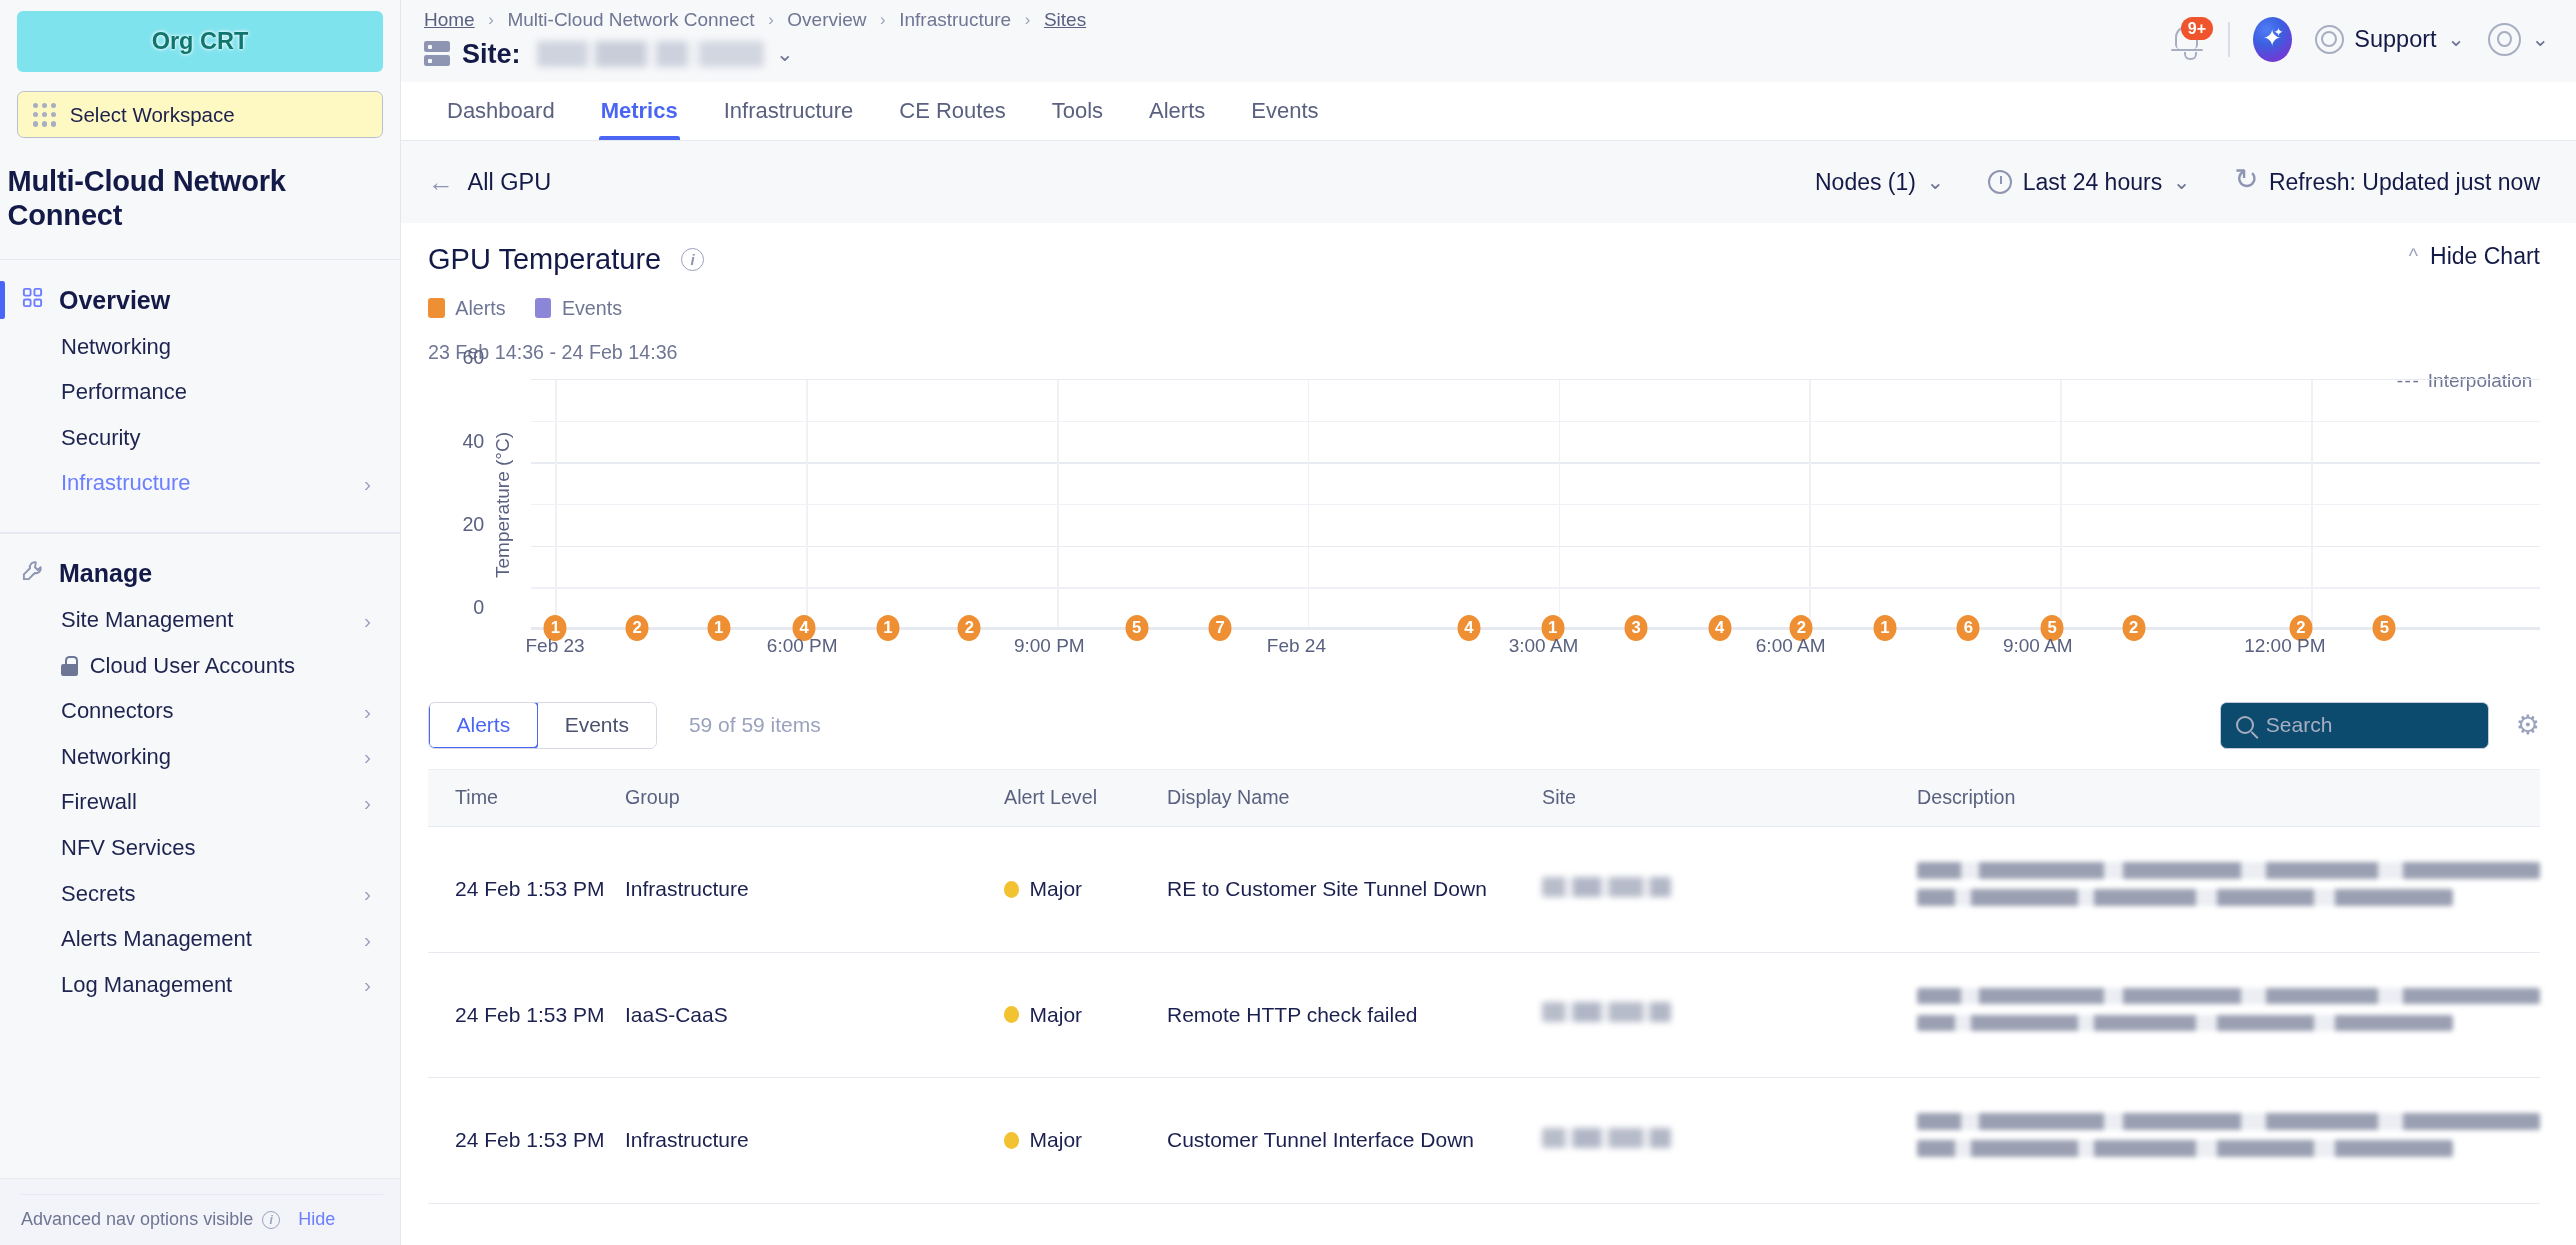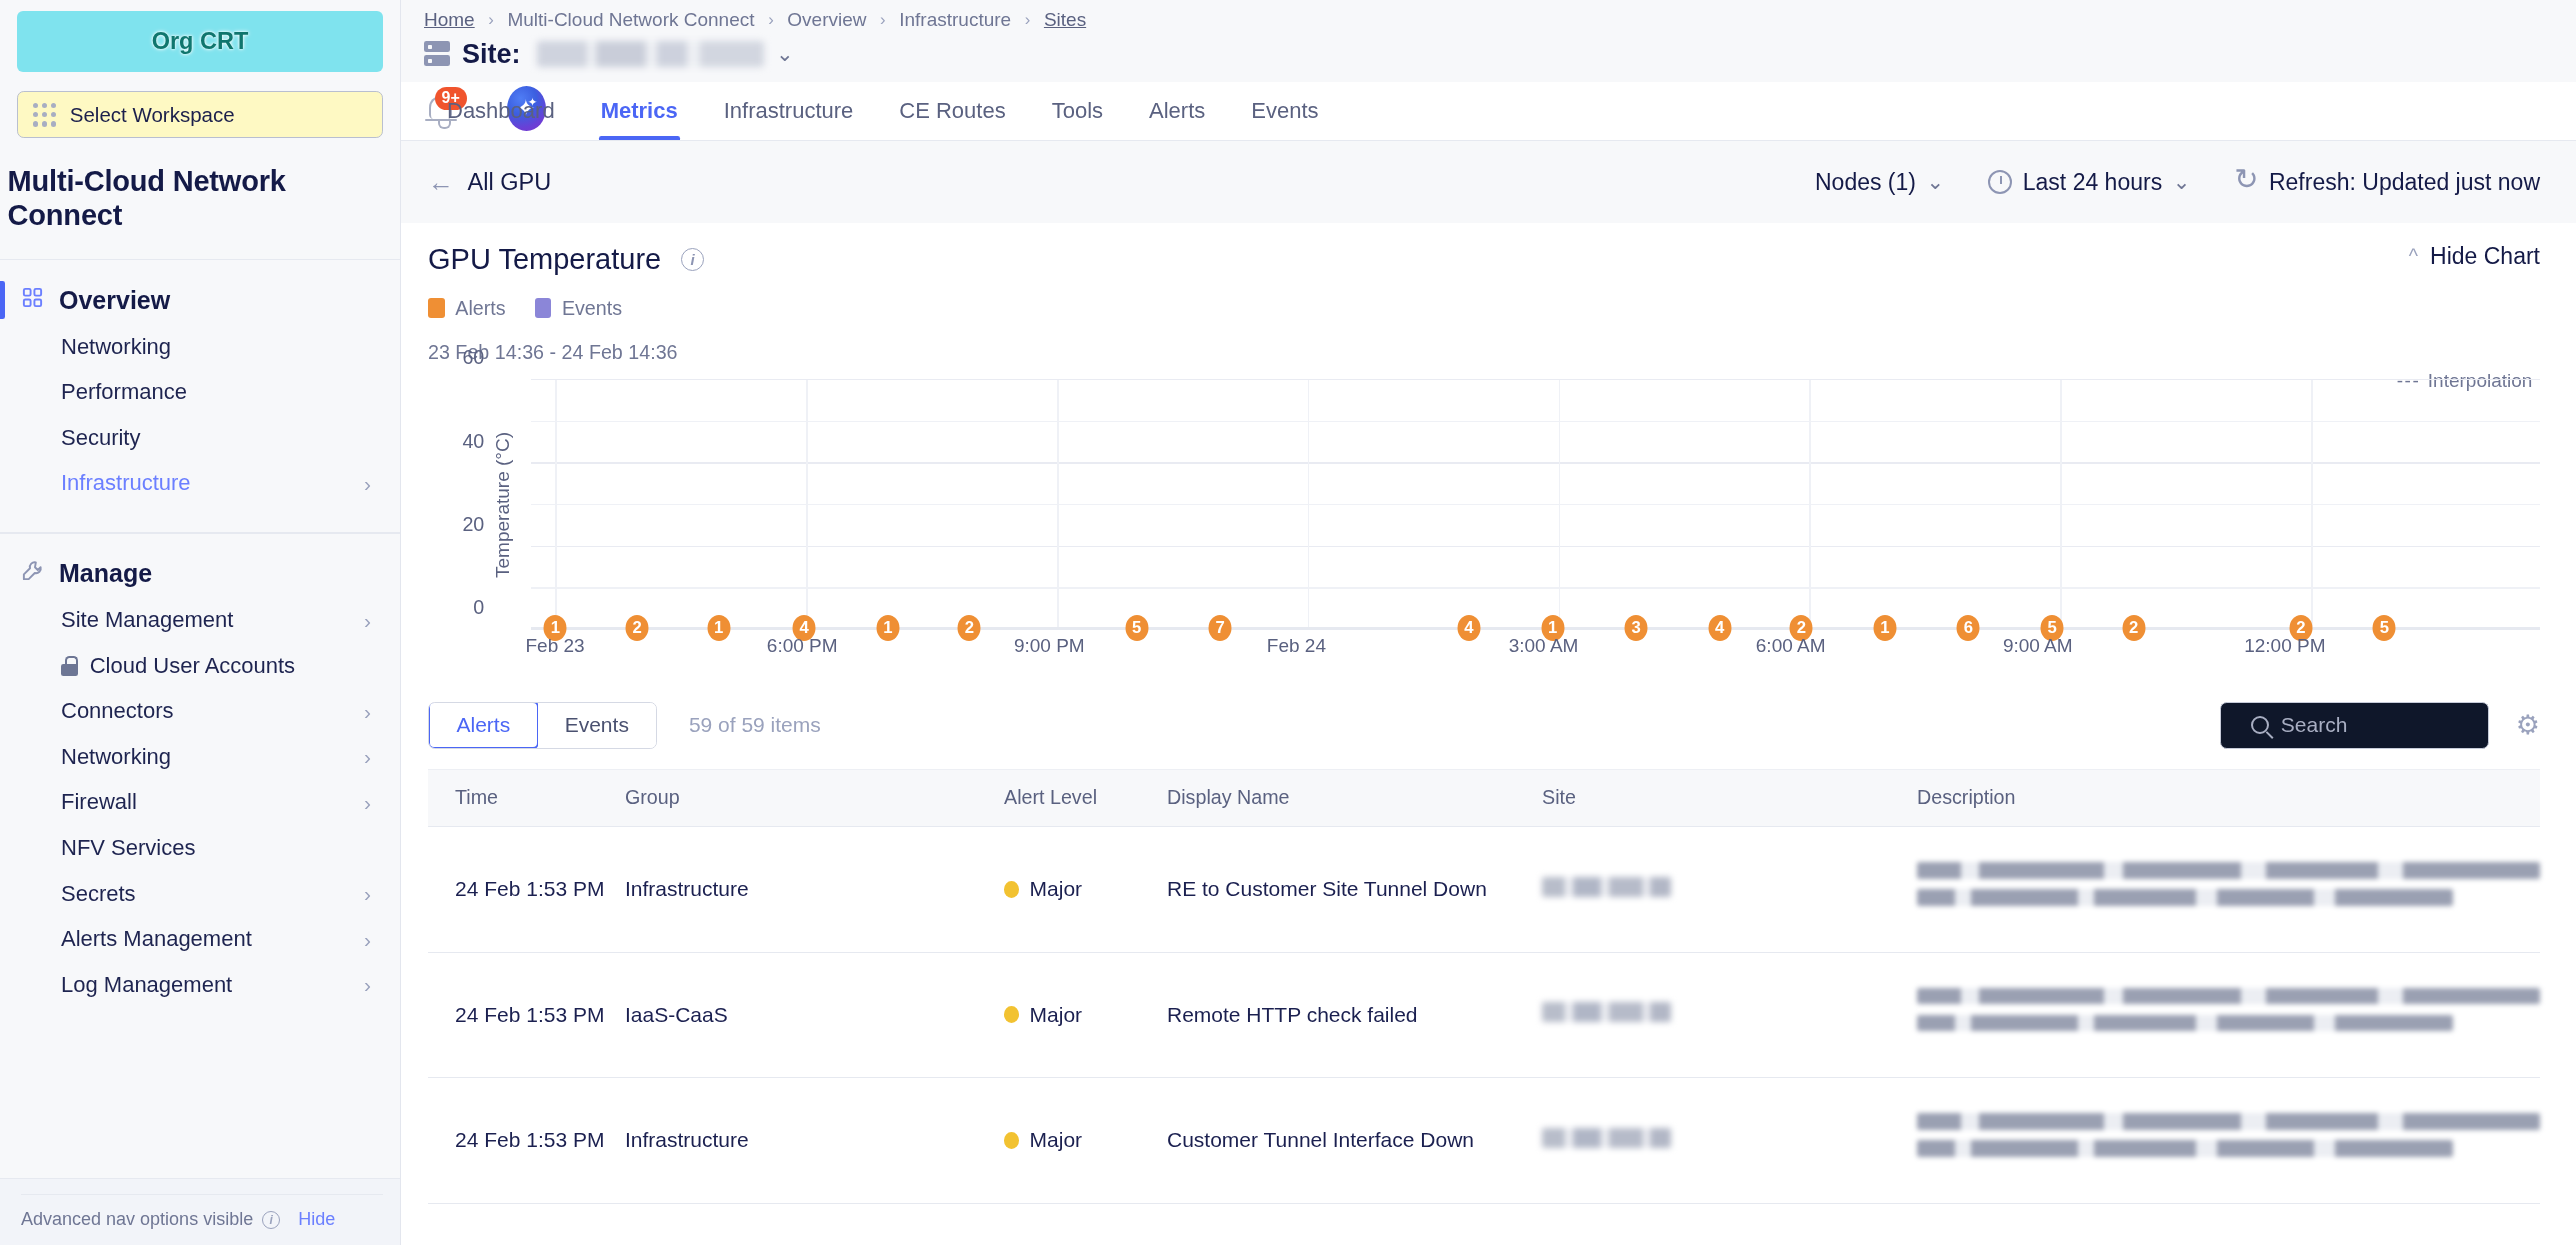--- a/index.html
+++ b/index.html
@@ -86,21 +86,20 @@
     width: 18px; height: 18px; border-radius: 50%;
     border: 1.5px solid #9aa2bd; color: #9aa2bd; font-size: 12px; font-style: italic; font-weight: 700;
   }
 
   
   .main { flex: 1; height: 1245px; display: flex; flex-direction: column; background: #ffffff; overflow: hidden;}
   .topbar {
     height: 82px; background: #f7f8fa;
     display: flex; align-items: flex-start; justify-content: space-between;
     padding: 0 27px 0 23px;
-    flex-direction: column;
   }
   .crumbs { display: flex; align-items: center; gap: 13.6px; font-size: 19px; color: #6f7694; padding-top: 9px; }
   .crumbs .c-link { text-decoration: underline; color: #5a6180; }
   .crumbs .sep { color: #9aa2bd; font-size: 16.7px; }
   .topbar-left { display: flex; flex-direction: column; }
   .site-line { display: flex; align-items: center; gap: 12px; margin-top: 7.6px; }
   .site-icon { width: 26px; height: 26px; position: relative; }
   .site-icon i {
     position: absolute; left: 0; width: 26px; height: 10.6px; background: #8d95b3; border-radius: 2.3px;
   }
@@ -216,21 +215,21 @@
   .seg .sgi {
     display: flex; align-items: center; justify-content: center; padding: 0 27px;
     font-size: 21px; color: #4a5170; background: #fff;
   }
   .seg .sgi.on { color: #4b66f5; border: 2.3px solid #4b66f5; border-radius: 6px; margin: -1.5px; }
   .count { font-size: 21px; color: #9aa2bd; margin-left: 32px; }
   .listbar-left { display: flex; align-items: center; }
   .listbar-right { display: flex; align-items: center; gap: 27px; }
   .search {
     width: 269px; height: 47px; border: 1.5px solid #c6cbd9; border-radius: 6.8px;
-    display: flex; align-items: center; gap: 12px; padding: 0 30px; background:#0f172a;
+    display: flex; align-items: center; gap: 12px; padding: 0 15px; background:#0c4a6e;
   }
   .mag { width: 18px; height: 18px; border: 2.3px solid #a8aec2; border-radius: 50%; position: relative; }
   .mag::after { content:""; position:absolute; right:-6.8px; bottom:-3.8px; width:9px;height:2.3px;background:#a8aec2;transform:rotate(45deg);}
   .search span { font-size: 21px; color: #a8aec2; }
   .gear { font-size: 27px; color: #9aa2bd; line-height: 1; }
 
   
   table { width: 100%; border-collapse: collapse; margin-top: 19.7px; table-layout: fixed; }
   thead th {
     text-align: left; font-size: 19.7px; font-weight: 400; color: #5a6180;

